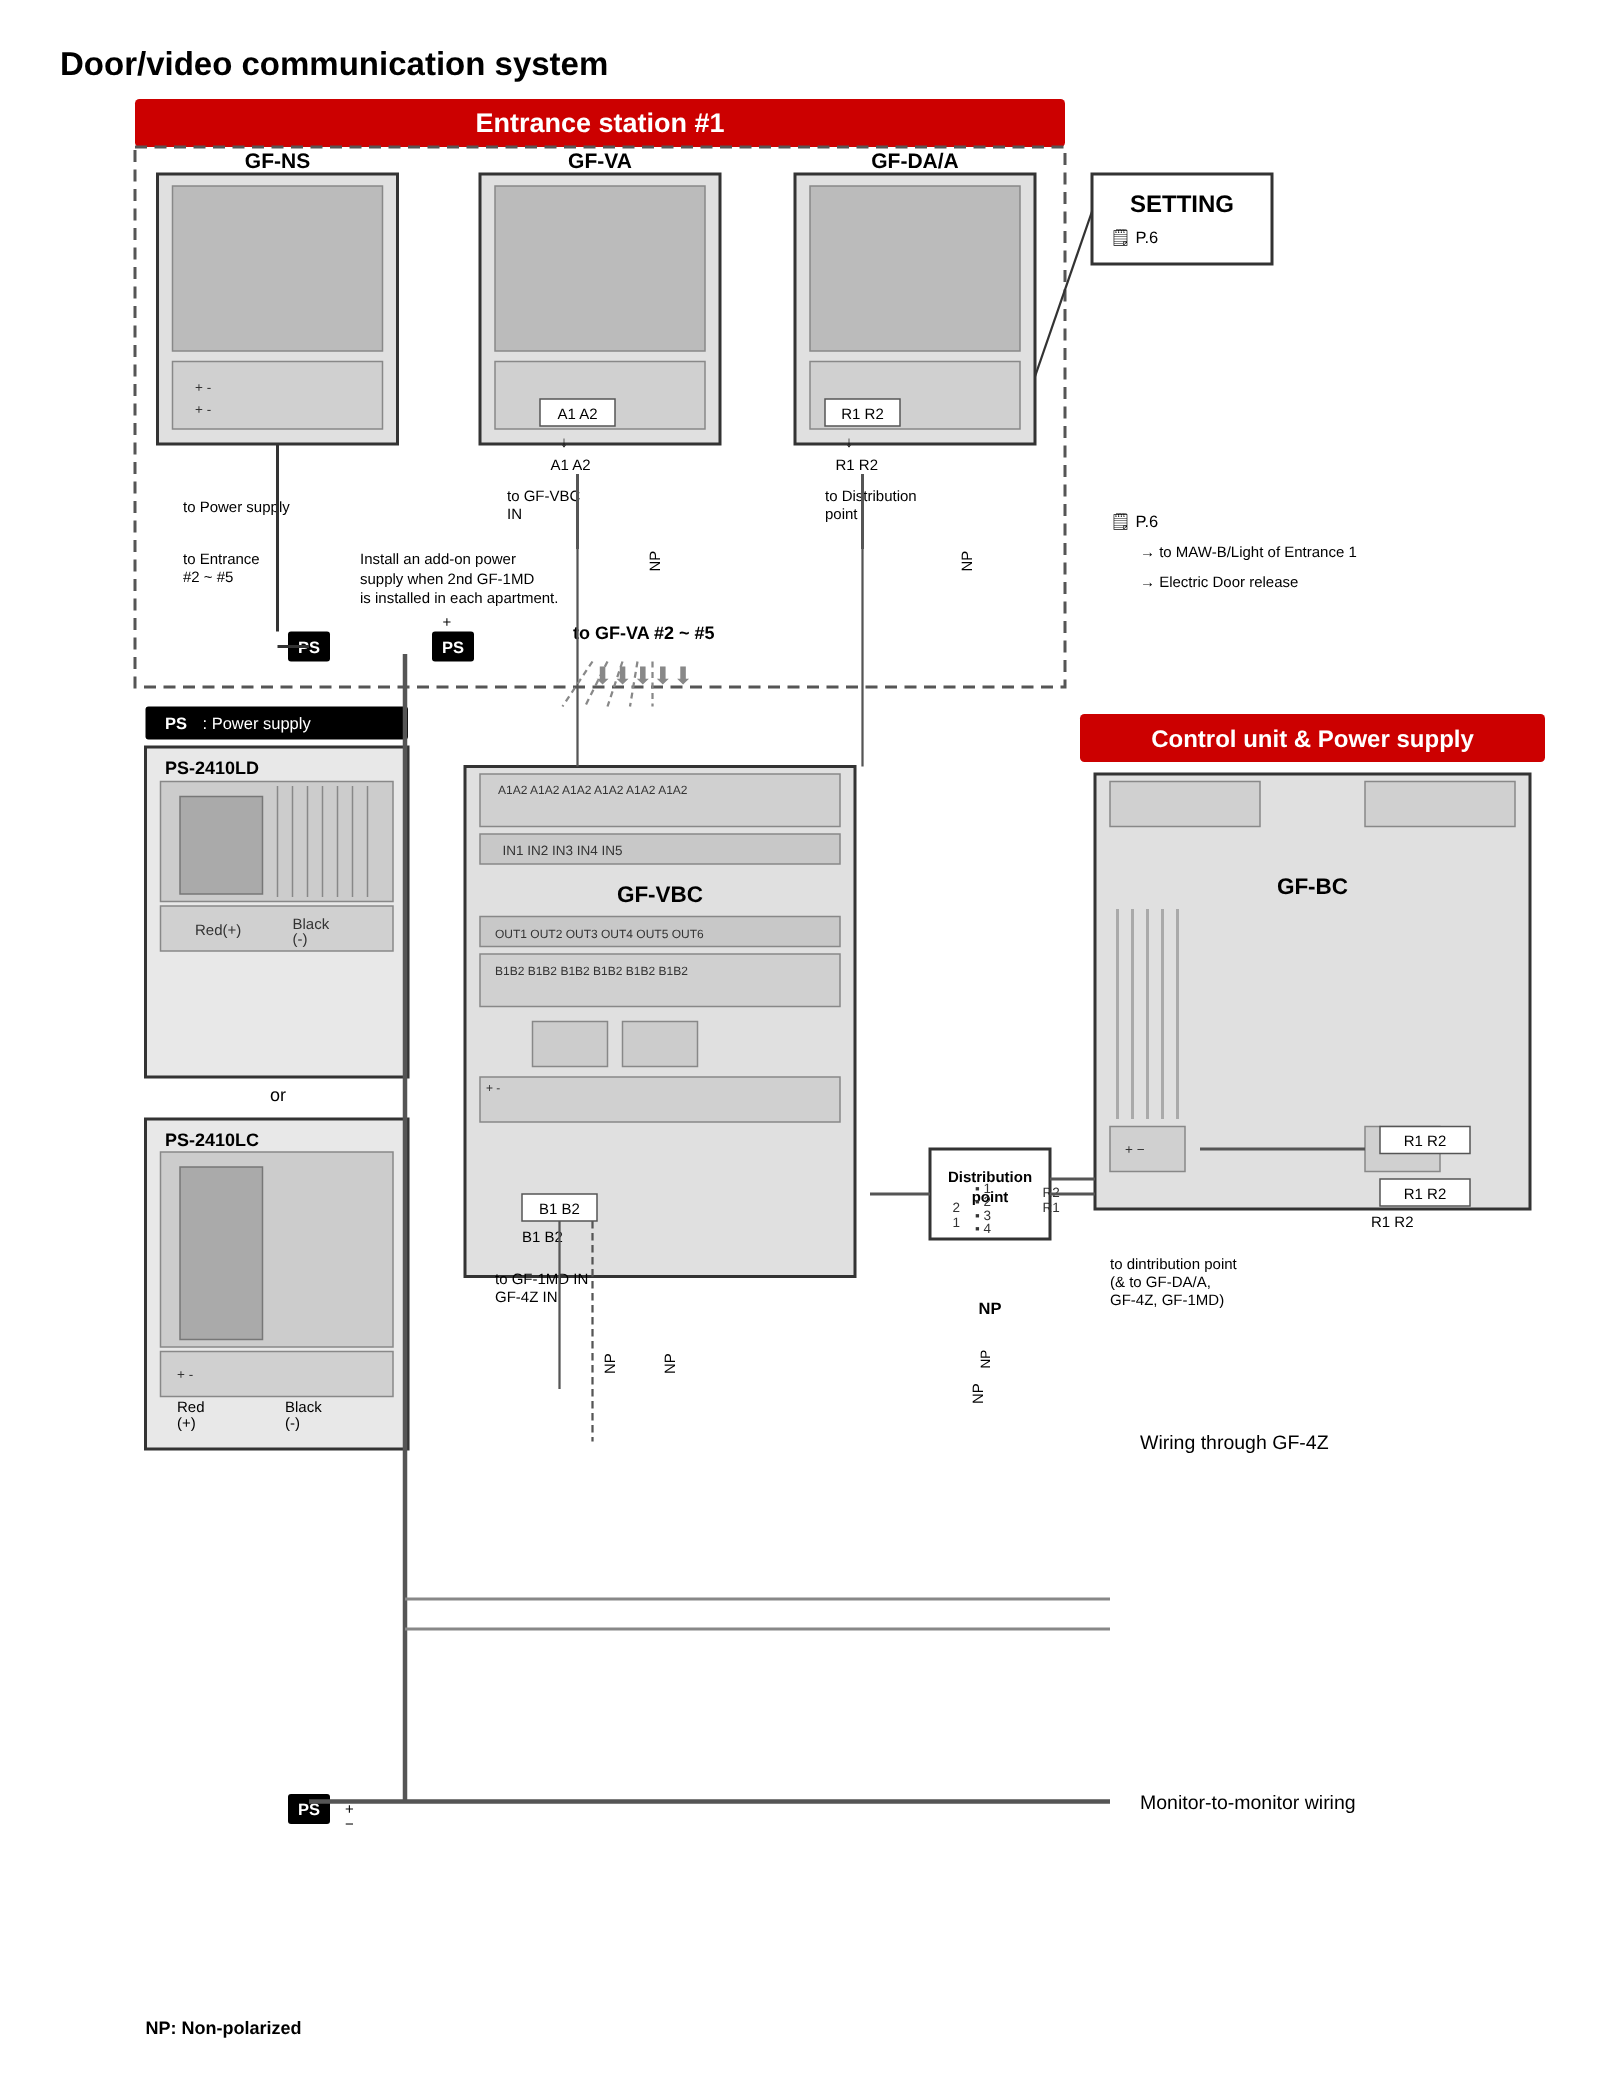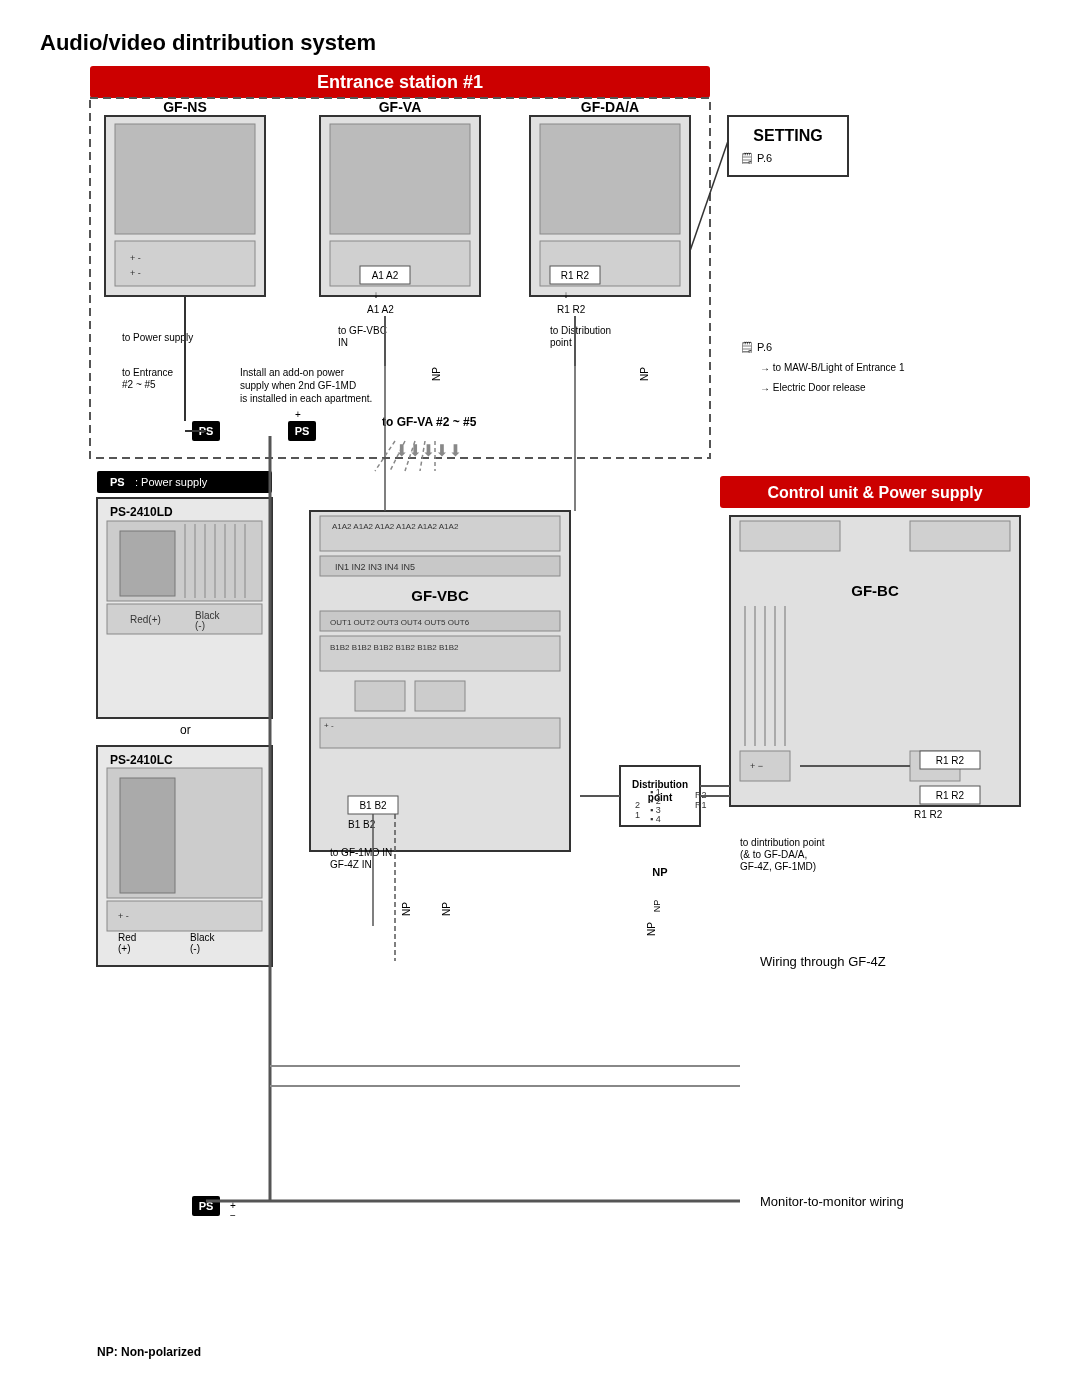--- a/index.html
+++ b/index.html
@@ -17,21 +17,21 @@
       background: #fff;
       position: relative;
       padding: 30px 40px;
     }
   </style>
 </head>
 <body>
 
 <div class="page">
 
-  <div style="font-size:22px;font-weight:bold;margin-bottom:10px;">Audio/video dintribution system</div>
+  <div style="font-size:22px;font-weight:bold;margin-bottom:10px;">Door/video communication system</div>
 
   <div style="position:relative; width:1000px; height:1320px; margin:0 auto;">
 
     <svg width="1000" height="1320" style="position:absolute;top:0;left:0;pointer-events:none;">
 
       <rect x="50" y="0" width="620" height="32" fill="#cc0000" rx="3"></rect>
       <text x="360" y="22" text-anchor="middle" fill="white" font-size="18" font-weight="bold">Entrance station #1</text>
 
       <rect x="50" y="32" width="620" height="360" fill="none" stroke="#555" stroke-width="2" stroke-dasharray="8,5"></rect>
 

